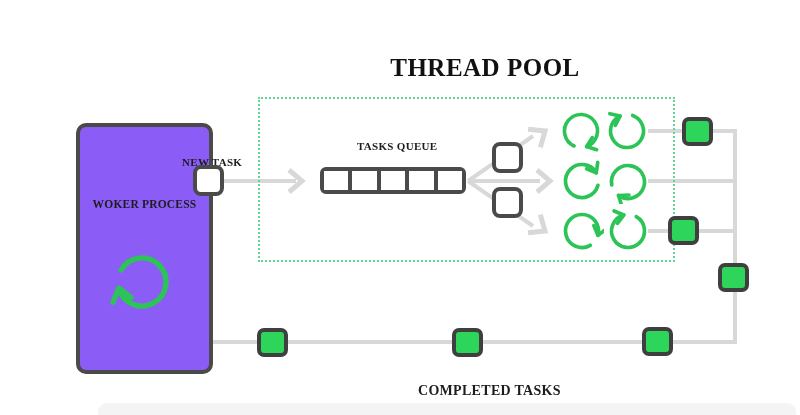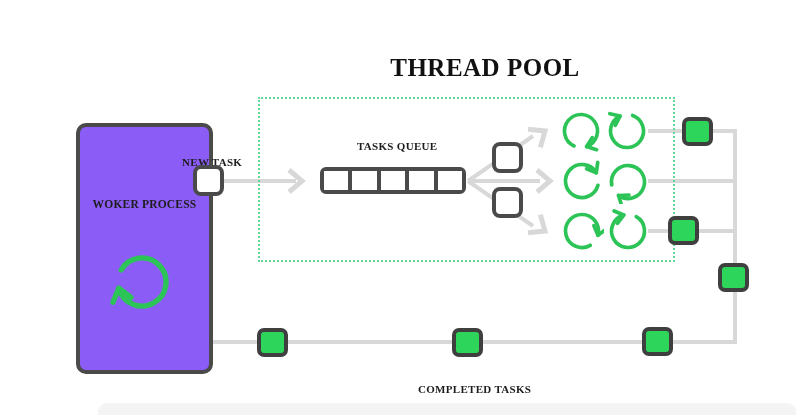--- a/index.html
+++ b/index.html
@@ -16,21 +16,21 @@
   #pool-region{left:258px;top:97px;width:413px;height:161px;border:2px dotted var(--dotted-green);}
   
   #worker-box{left:28px;top:123px;width:129px;height:243px;border:4px solid var(--dark-border);
               border-radius:10px;background:#8b5cf6;margin-left:48px;}
   #worker-label{position:absolute;left:0;top:70px;width:100%;text-align:center;
                 font-size:11.5px;font-weight:700;line-height:15px;letter-spacing:.2px;}
   
   .lbl{font-size:11px;font-weight:700;letter-spacing:.3px;white-space:nowrap;margin-top:10px;}
   #new-task-label{left:182px;top:146px;}
   #queue-label{left:357px;top:130px;}
-  #completed-label{left:418px;top:373px;font-size:11px;}
+  #completed-label{left:418px;top:373px;font-size:14px;}
   
   .task-sq{width:23px;height:23px;border:4px solid var(--dark-border);border-radius:8px;background:#fff;}
   
   .green-sq{width:23px;height:21px;border:4px solid #3f3f3f;border-radius:7px;background:var(--green-fill);}
   
   #queue{left:320px;top:167px;width:138px;height:19px;border:4px solid var(--dark-border);
          border-radius:6px;background:#fff;display:flex;}
   .qcell{flex:1;background:#fff;}
   .qcell + .qcell{border-left:4px solid var(--dark-border);}
   

